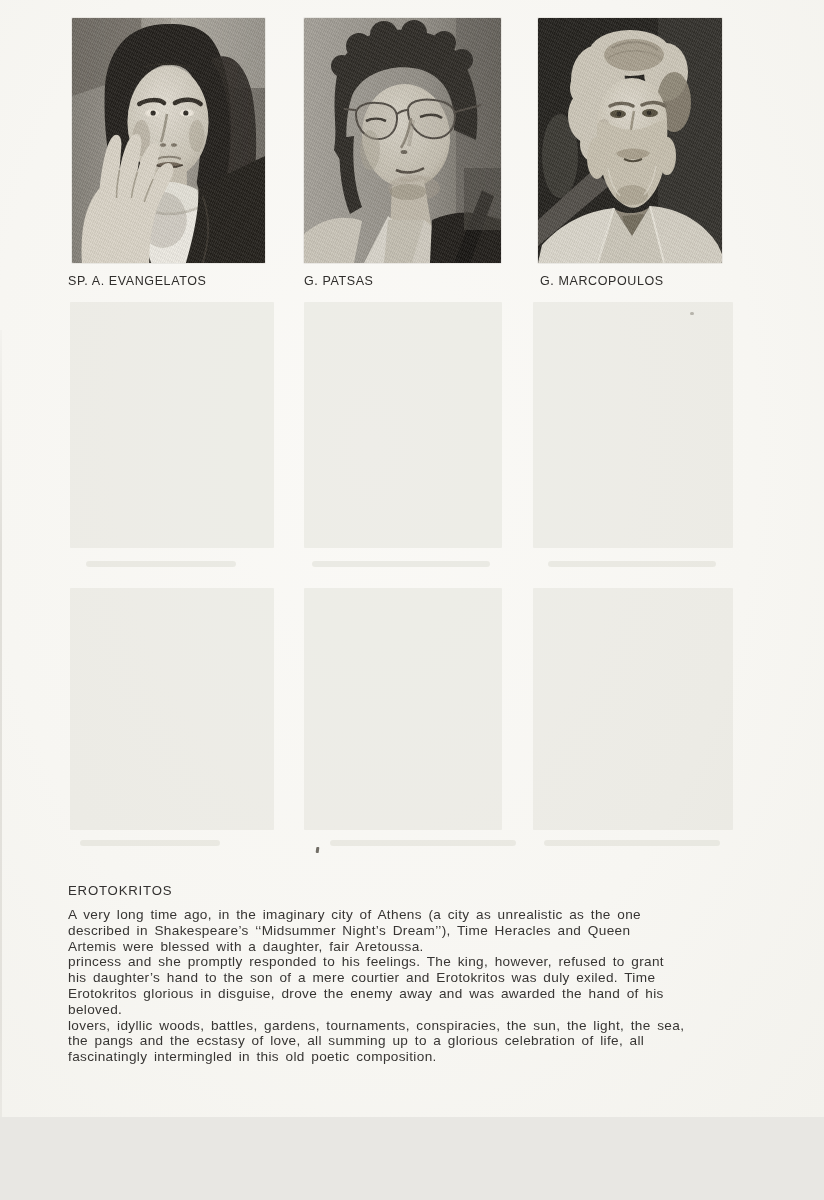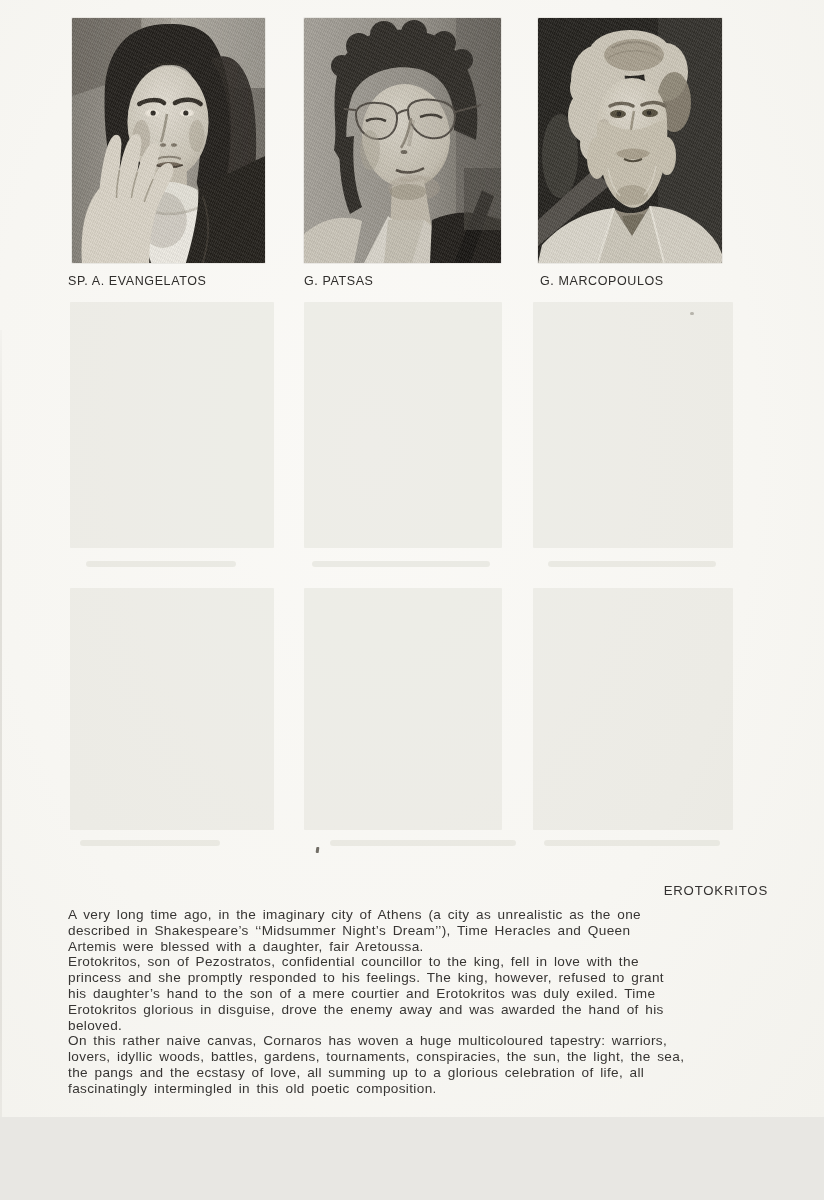--- a/index.html
+++ b/index.html
@@ -39,21 +39,21 @@
   .s13{top:561px;left:548px;width:168px;}
   .s21{top:840px;left:80px;width:140px;}
   .s22{top:840px;left:330px;width:186px;}
   .s23{top:840px;left:544px;width:176px;}
   .speck{position:absolute;left:316px;top:847px;width:3px;height:6px;background:#5a564e;
     border-radius:1px;transform:rotate(8deg);opacity:.85;}
   .speck2{position:absolute;left:690px;top:312px;width:4px;height:3px;background:#8a867c;
     border-radius:2px;opacity:.55;}
   
   .article{position:absolute;left:68px;top:883px;width:700px;}
-  .heading{font-size:13.2px;letter-spacing:.8px;color:#333130;text-align:right;}
+  .heading{font-size:13.2px;letter-spacing:.8px;color:#333130;}
   .bodytext{margin-top:9px;}
   .tl{font-size:13.6px;line-height:15.8px;letter-spacing:.35px;word-spacing:2.4px;
     white-space:nowrap;color:#373533;}
   .pagenum{position:absolute;left:693px;top:1122px;font-size:19px;letter-spacing:.5px;color:#3a3835;}
 </style>
 </head>
 <body>
 
 <div class="page">
 
@@ -255,26 +255,24 @@
 
   <div class="speck"></div>
   <div class="speck2"></div>
 
   <div class="article">
     <div class="heading">EROTOKRITOS</div>
     <div class="bodytext">
       <div class="tl">A very long time ago, in the imaginary city of Athens (a city as unrealistic as the one</div>
       <div class="tl">described in Shakespeare’s ‘‘Midsummer Night’s Dream’’), Time Heracles and Queen</div>
       <div class="tl">Artemis were blessed with a daughter, fair Aretoussa.</div>
-      <div class="tl">Erotokritos, son of Pezostratos, confidential councillor to the king, fell in love with the</div>
       <div class="tl">princess and she promptly responded to his feelings. The king, however, refused to grant</div>
       <div class="tl">his daughter’s hand to the son of a mere courtier and Erotokritos was duly exiled. Time</div>
       <div class="tl">Erotokritos glorious in disguise, drove the enemy away and was awarded the hand of his</div>
       <div class="tl">beloved.</div>
-      <div class="tl">On this rather naive canvas, Cornaros has woven a huge multicoloured tapestry: warriors,</div>
       <div class="tl">lovers, idyllic woods, battles, gardens, tournaments, conspiracies, the sun, the light, the sea,</div>
       <div class="tl">the pangs and the ecstasy of love, all summing up to a glorious celebration of life, all</div>
       <div class="tl">fascinatingly intermingled in this old poetic composition.</div>
     </div>
   </div>
 
   <div class="pagenum">97</div>
 
 </div>
 

